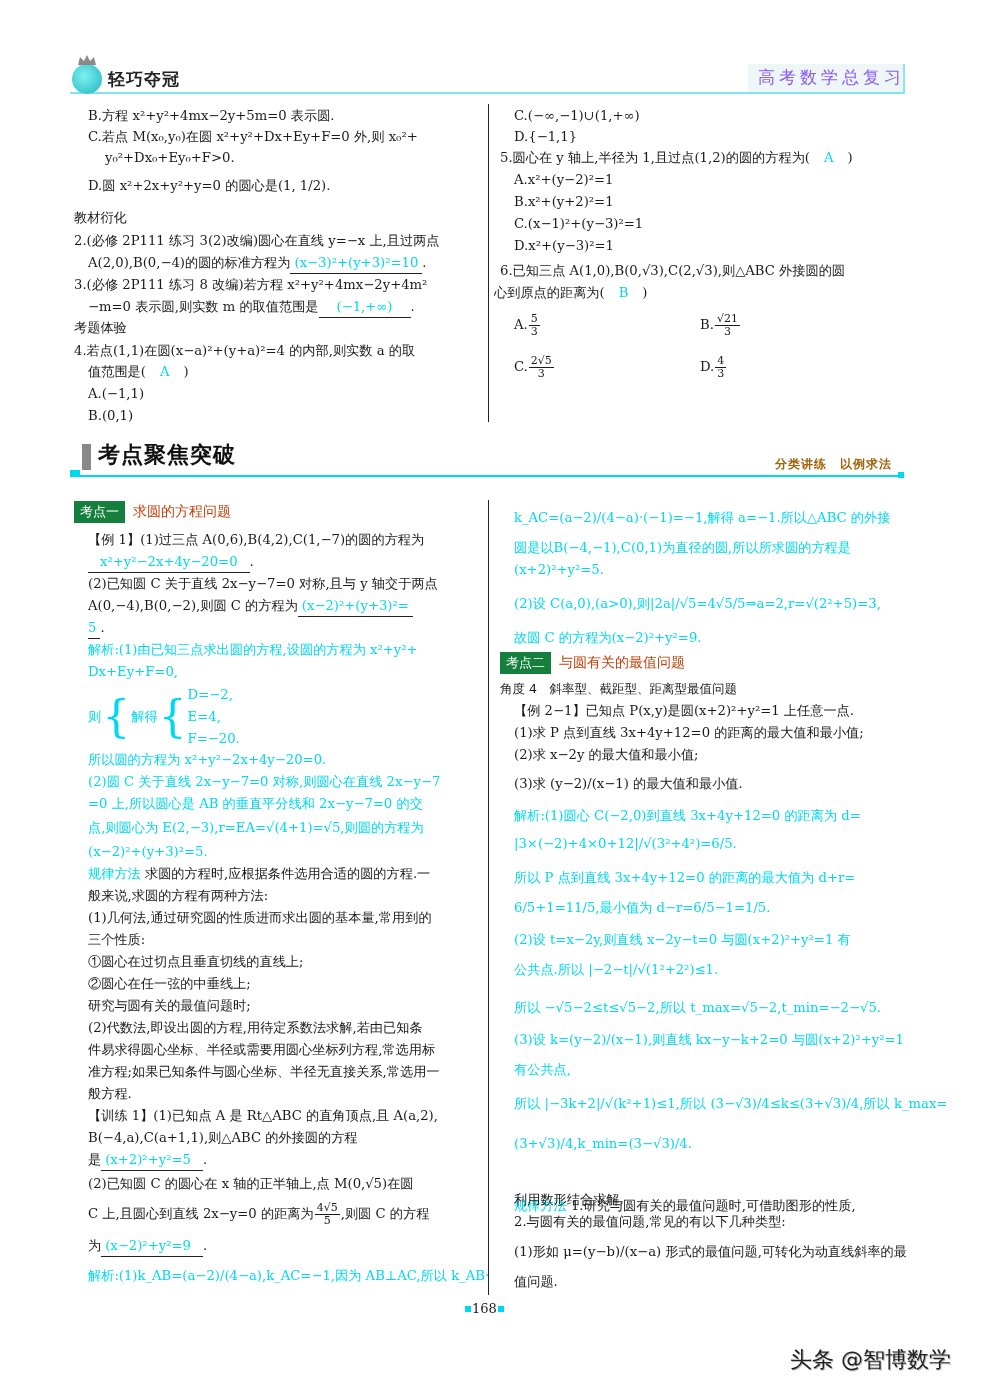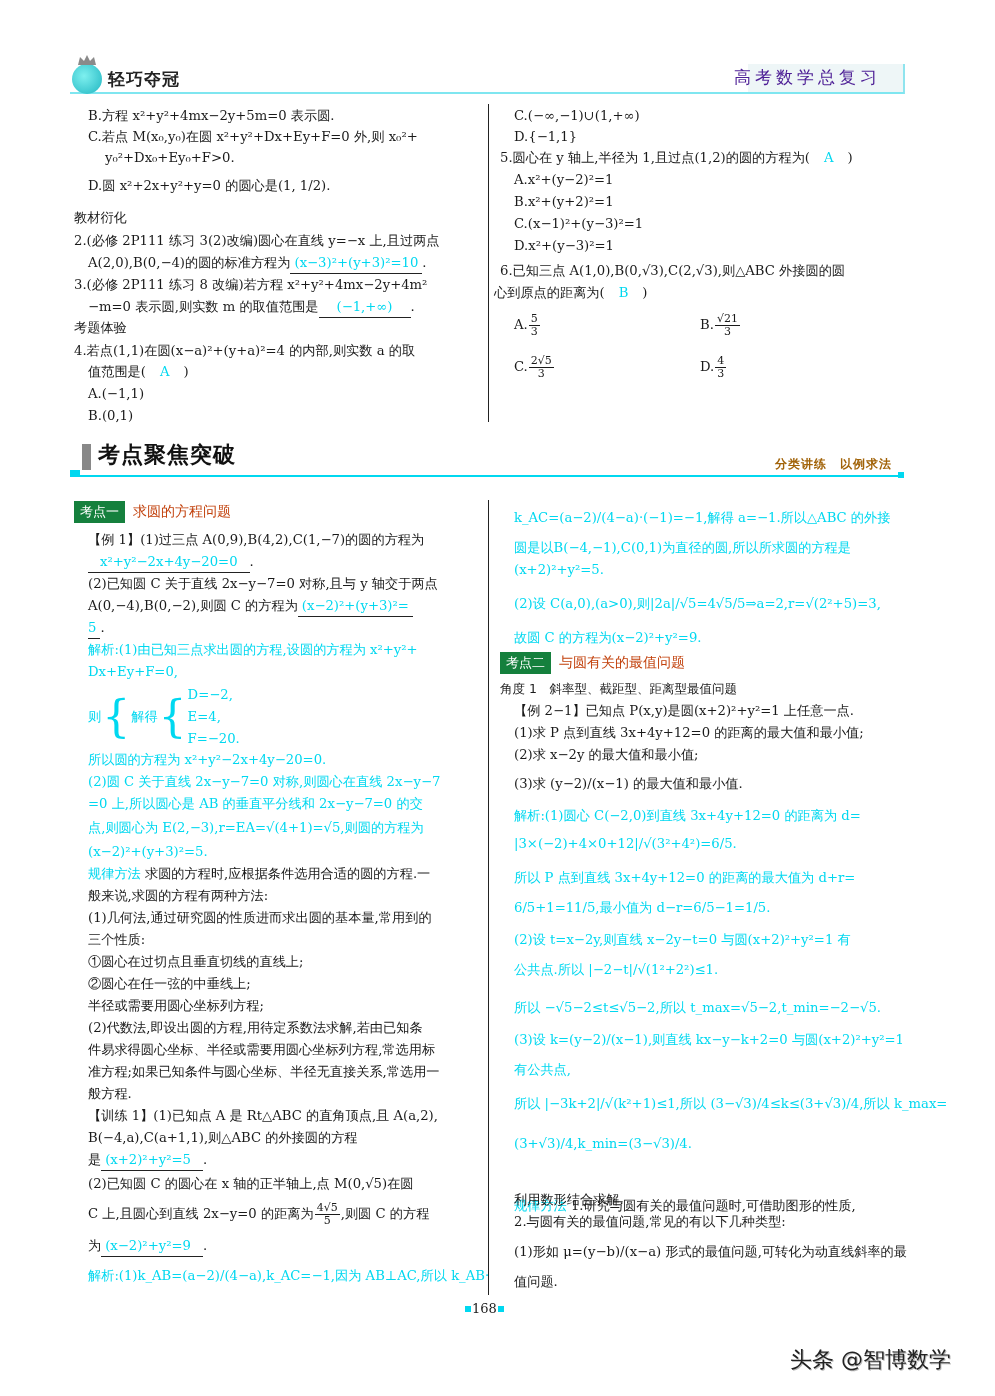--- a/index.html
+++ b/index.html
@@ -3,21 +3,21 @@
 <meta charset="utf-8">
 <style>
   html,body{margin:0;padding:0;background:#fff;}
   body{width:995px;height:1396px;position:relative;overflow:hidden;font-family:"DejaVu Serif","Liberation Serif",serif;color:#1a1a1a;}
   .hdr-line{position:absolute;left:70px;top:92px;width:834px;height:2px;background:#7fe6f0;}
   .hdr-right-box{position:absolute;left:748px;top:64px;width:155px;height:30px;background:#eef6f7;border-right:2px solid #8fe4ee;}
   .logo{position:absolute;left:72px;top:64px;display:flex;align-items:center;gap:6px;}
   .logo-badge{width:30px;height:30px;border-radius:50%;background:radial-gradient(circle at 40% 40%,#7ef0ef,#1fb5c1);position:relative;}
   .logo-crown{position:absolute;left:5px;top:-9px;width:20px;height:10px;}
   .logo-text{font-family:"DejaVu Sans",sans-serif;font-weight:bold;font-size:17px;color:#222;letter-spacing:1px;}
-  .hdr-title{position:absolute;left:734px;top:66px;font-family:"DejaVu Sans",sans-serif;font-size:17px;letter-spacing:4px;color:#4c1d95;}
+  .hdr-title{position:absolute;left:758px;top:66px;font-family:"DejaVu Sans",sans-serif;font-size:17px;letter-spacing:4px;color:#8b5cf6;}
   .col-divider{position:absolute;width:1px;background:#222;}
   .line{position:absolute;font-size:13.2px;line-height:20px;white-space:nowrap;}
   .cyan{color:#00d8f0;}
   .blank{display:inline-block;border-bottom:1px solid #222;color:#00d8f0;padding:0 4px;}
   .sec-bar{position:absolute;left:70px;top:440px;width:834px;height:40px;}
   .sec-mark{position:absolute;left:12px;top:4px;width:9px;height:26px;background:#888;}
   .sec-title{position:absolute;left:28px;top:0px;font-family:"DejaVu Serif",serif;font-weight:bold;font-size:22px;color:#111;letter-spacing:1px;}
   .sec-underline{position:absolute;left:0;top:35px;width:834px;height:2px;background:#00d8f0;}
   .sec-left-block{position:absolute;left:0;top:30px;width:10px;height:7px;background:#00d8f0;}
   .sec-right-block{position:absolute;right:0;top:32px;width:6px;height:6px;background:#00d8f0;}
@@ -102,21 +102,21 @@
   <div class="sec-sub">分类讲练　以例求法</div>
   <div class="sec-underline"></div>
   <div class="sec-right-block"></div>
 </div>
 
 <div class="col-divider" style="left:488px;top:500px;height:795px;"></div>
 
 <div class="line" style="left:74px;top:501px;">
   <span class="tag">考点一</span><span class="tag-title">求圆的方程问题</span>
 </div>
-<div class="line" style="left:88px;top:530px;">【例 1】(1)过三点 A(0,9),B(4,2),C(1,−7)的圆的方程为</div>
+<div class="line" style="left:88px;top:530px;">【例 1】(1)过三点 A(0,6),B(4,2),C(1,−7)的圆的方程为</div>
 <div class="line" style="left:88px;top:552px;">
   <span class="blank" style="padding:0 12px;">x²+y²−2x+4y−20=0</span>.
 </div>
 <div class="line" style="left:88px;top:574px;">(2)已知圆 C 关于直线 2x−y−7=0 对称,且与 y 轴交于两点</div>
 <div class="line" style="left:88px;top:596px;">
   <span>A(0,−4),B(0,−2),则圆 C 的方程为</span><span class="blank">(x−2)²+(y+3)²=</span>
 </div>
 <div class="line" style="left:88px;top:618px;">
   <span class="blank" style="padding:0 4px 0 0;">5</span>.
 </div>
@@ -142,21 +142,21 @@
 <div class="line cyan" style="left:88px;top:842px;">(x−2)²+(y+3)²=5.</div>
 
 <div class="line" style="left:88px;top:864px;">
   <span class="cyan">规律方法</span> <span>求圆的方程时,应根据条件选用合适的圆的方程.一</span>
 </div>
 <div class="line" style="left:88px;top:886px;">般来说,求圆的方程有两种方法:</div>
 <div class="line" style="left:88px;top:908px;">(1)几何法,通过研究圆的性质进而求出圆的基本量,常用到的</div>
 <div class="line" style="left:88px;top:930px;">三个性质:</div>
 <div class="line" style="left:88px;top:952px;">①圆心在过切点且垂直切线的直线上;</div>
 <div class="line" style="left:88px;top:974px;">②圆心在任一弦的中垂线上;</div>
-<div class="line" style="left:88px;top:996px;">半径或需要用圆心坐标列方程;</div>
+<div class="line" style="left:88px;top:996px;">研究与圆有关的最值问题时;</div>
 <div class="line" style="left:88px;top:1018px;">(2)代数法,即设出圆的方程,用待定系数法求解,若由已知条</div>
 <div class="line" style="left:88px;top:1040px;">件易求得圆心坐标、半径或需要用圆心坐标列方程,常选用标</div>
 <div class="line" style="left:88px;top:1062px;">准方程;如果已知条件与圆心坐标、半径无直接关系,常选用一</div>
 <div class="line" style="left:88px;top:1084px;">般方程.</div>
 
 <div class="line" style="left:88px;top:1106px;">【训练 1】(1)已知点 A 是 Rt△ABC 的直角顶点,且 A(a,2),</div>
 <div class="line" style="left:88px;top:1128px;">B(−4,a),C(a+1,1),则△ABC 的外接圆的方程</div>
 <div class="line" style="left:88px;top:1150px;">
   <span>是</span><span class="blank" style="padding:0 12px 0 4px;">(x+2)²+y²=5</span>.
 </div>
@@ -171,21 +171,21 @@
 
 <div class="line cyan" style="left:514px;top:508px;">k_AC=(a−2)/(4−a)·(−1)=−1,解得 a=−1.所以△ABC 的外接</div>
 <div class="line cyan" style="left:514px;top:538px;">圆是以B(−4,−1),C(0,1)为直径的圆,所以所求圆的方程是</div>
 <div class="line cyan" style="left:514px;top:560px;">(x+2)²+y²=5.</div>
 <div class="line cyan" style="left:514px;top:594px;">(2)设 C(a,0),(a&gt;0),则|2a|/√5=4√5/5⇒a=2,r=√(2²+5)=3,</div>
 <div class="line cyan" style="left:514px;top:628px;">故圆 C 的方程为(x−2)²+y²=9.</div>
 
 <div class="line" style="left:500px;top:652px;">
   <span class="tag">考点二</span><span class="tag-title">与圆有关的最值问题</span>
 </div>
-<div class="line" style="left:500px;top:679px;font-family:'DejaVu Sans',sans-serif;font-size:12.5px;">角度 1　斜率型、截距型、距离型最值问题</div>
+<div class="line" style="left:500px;top:679px;font-family:'DejaVu Sans',sans-serif;font-size:12.5px;">角度 4　斜率型、截距型、距离型最值问题</div>
 <div class="line" style="left:514px;top:701px;">【例 2−1】已知点 P(x,y)是圆(x+2)²+y²=1 上任意一点.</div>
 <div class="line" style="left:514px;top:723px;">(1)求 P 点到直线 3x+4y+12=0 的距离的最大值和最小值;</div>
 <div class="line" style="left:514px;top:745px;">(2)求 x−2y 的最大值和最小值;</div>
 <div class="line" style="left:514px;top:774px;">(3)求 (y−2)/(x−1) 的最大值和最小值.</div>
 
 <div class="line cyan" style="left:514px;top:806px;">解析:(1)圆心 C(−2,0)到直线 3x+4y+12=0 的距离为 d=</div>
 <div class="line cyan" style="left:514px;top:834px;">|3×(−2)+4×0+12|/√(3²+4²)=6/5.</div>
 <div class="line cyan" style="left:514px;top:868px;">所以 P 点到直线 3x+4y+12=0 的距离的最大值为 d+r=</div>
 <div class="line cyan" style="left:514px;top:898px;">6/5+1=11/5,最小值为 d−r=6/5−1=1/5.</div>
 <div class="line cyan" style="left:514px;top:930px;">(2)设 t=x−2y,则直线 x−2y−t=0 与圆(x+2)²+y²=1 有</div>

